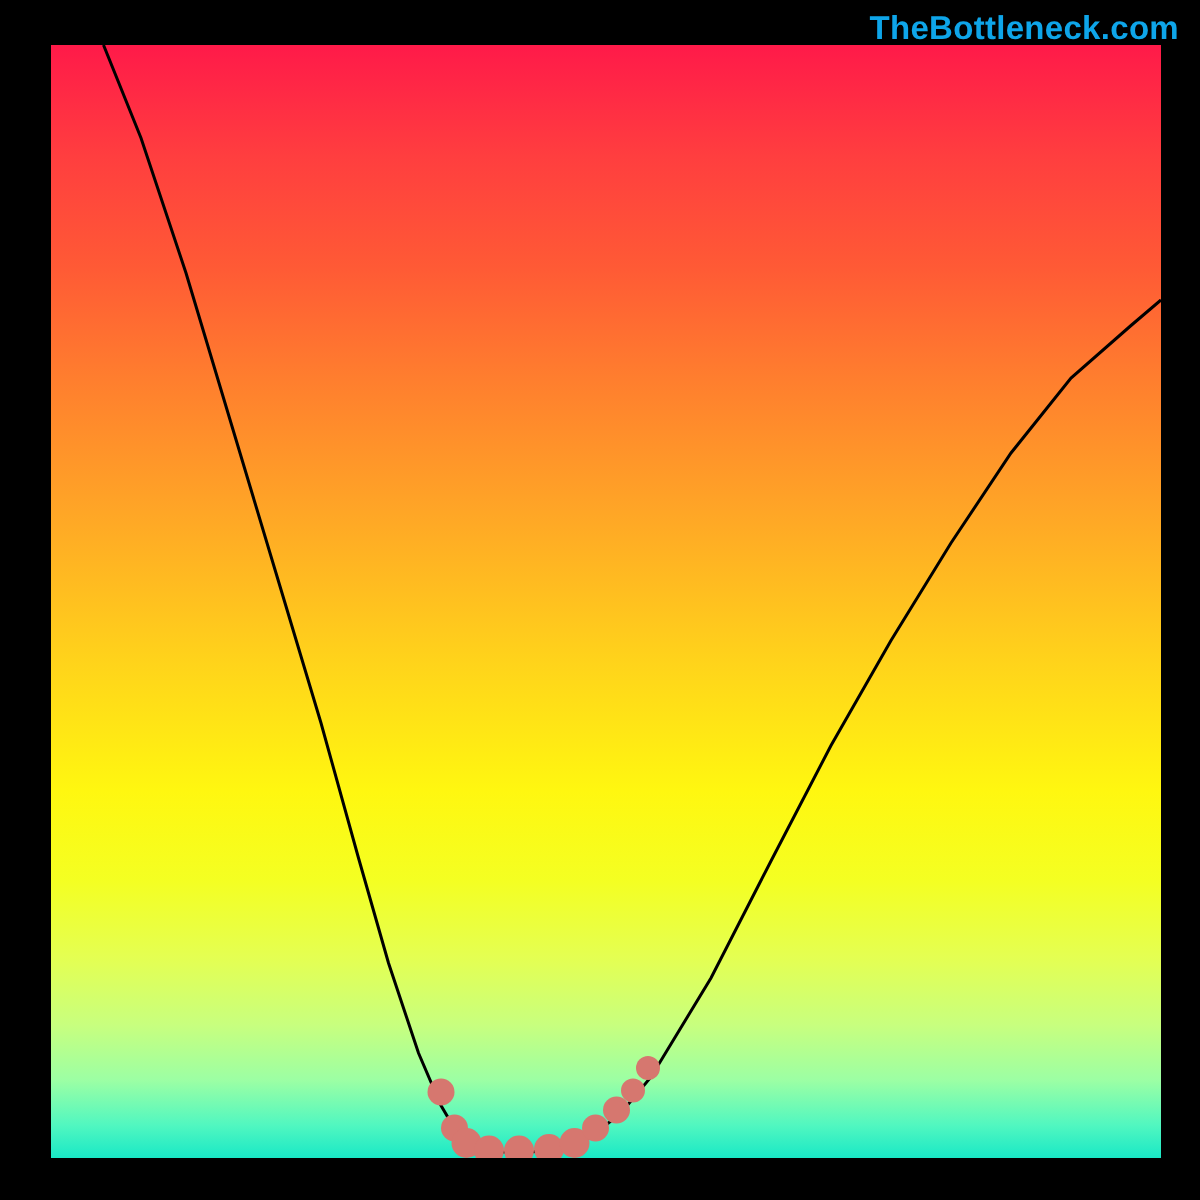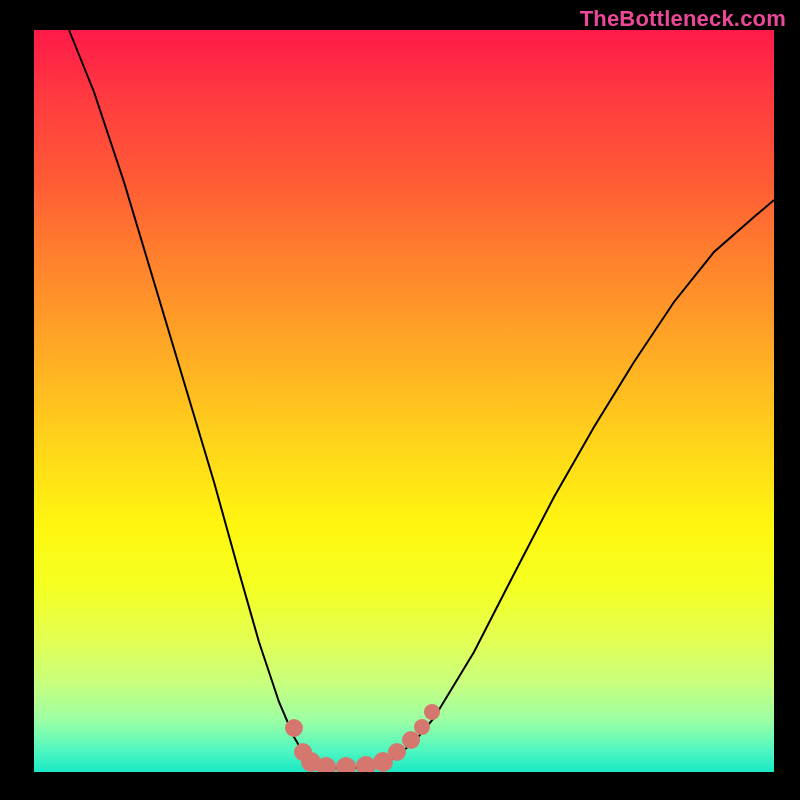--- a/index.html
+++ b/index.html
@@ -40,21 +40,21 @@
       #19e8c6 100%
     );
   }
   .watermark {
     position: absolute;
     top: 6px;
     right: 14px;
     font-family: Arial, Helvetica, sans-serif;
     font-size: 22px;
     font-weight: bold;
-    color: #ec4899;
+    color: #0ea5e9;
     letter-spacing: 0.2px;
   }
   svg.curve {
     position: absolute;
     left: 0;
     top: 0;
     width: 740px;
     height: 742px;
   }
   .marker {

